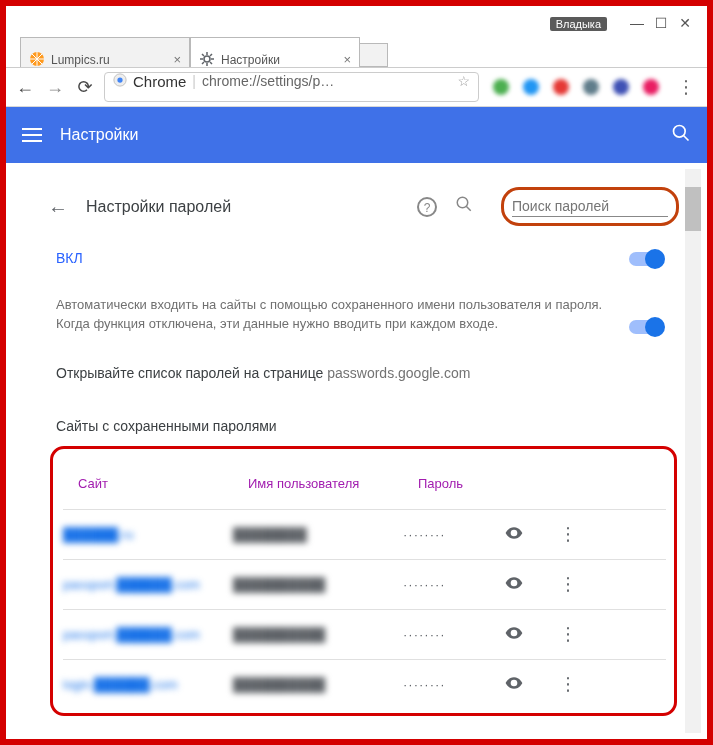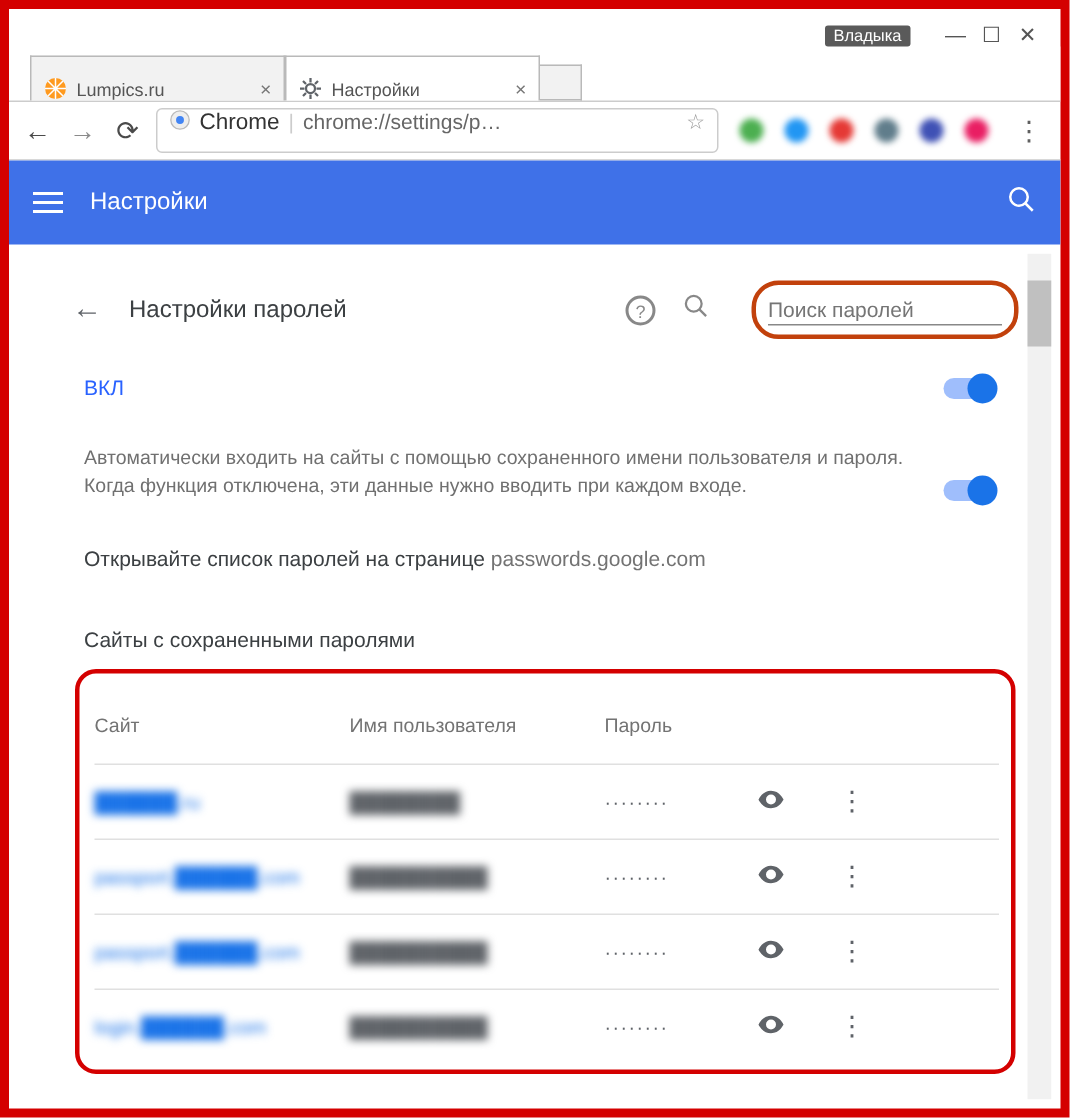--- a/index.html
+++ b/index.html
@@ -53,21 +53,21 @@
   .toggle { width: 34px; height: 14px; background: #9fbefc; border-radius: 10px; position: relative; margin-top: 4px; flex-shrink: 0; }
   .toggle::after { content:''; position:absolute; right:-2px; top:-3px; width:20px; height:20px; border-radius:50%; background:#1a73e8; }
 
   .link-txt { color:#737373; font-size:14px; }
   .plain-txt { color:#3c4043; font-size:14px; }
 
   .pw-section-title { font-size:14px; color:#3c4043; margin:36px 0 0 44px; }
 
   .table-box { margin: 12px 24px 0 38px; border: 3px solid #d40000; border-radius: 14px; padding: 10px 8px 4px 10px; }
   .pw-head, .pw-row { display: grid; grid-template-columns: 170px 170px 100px 50px 30px; align-items: center; height: 50px; }
-  .pw-head { color:#737373; font-size:13px; }
+  .pw-head { color:#a21caf; font-size:13px;margin-left:15px; }
   .pw-row { border-top:1px solid #e0e0e0; }
   .pw-site { color:#1a73e8; font-size:13px; filter: blur(3px); }
   .pw-user { color:#5f6368; font-size:13px; filter: blur(3px); }
   .pw-pass { color:#5f6368; font-size:13px; letter-spacing:1px; }
   .eye { width:22px; height:22px; color:#5f6368; text-align:center; font-size:17px; }
   .kebab { color:#5f6368; font-size:18px; text-align:center; }
 </style>
 </head>
 <body>
 

